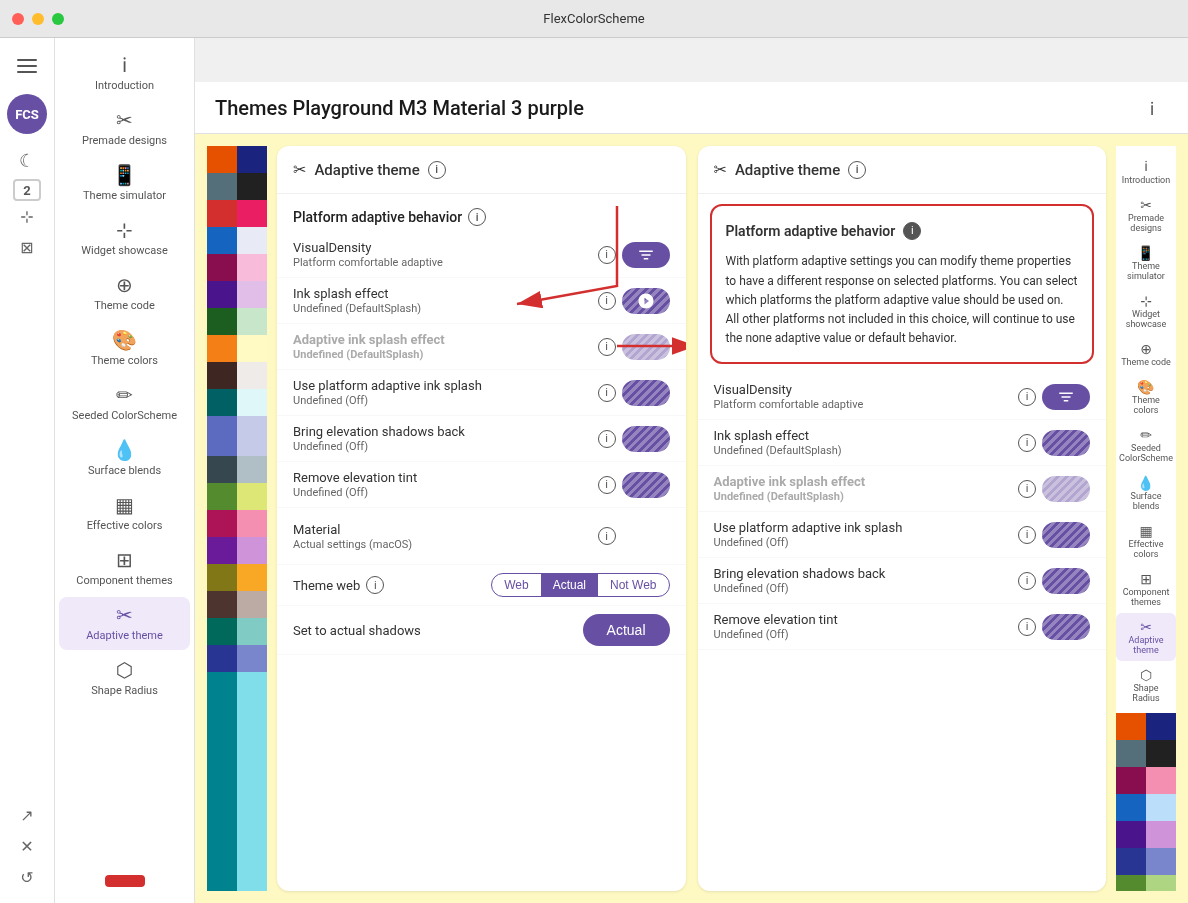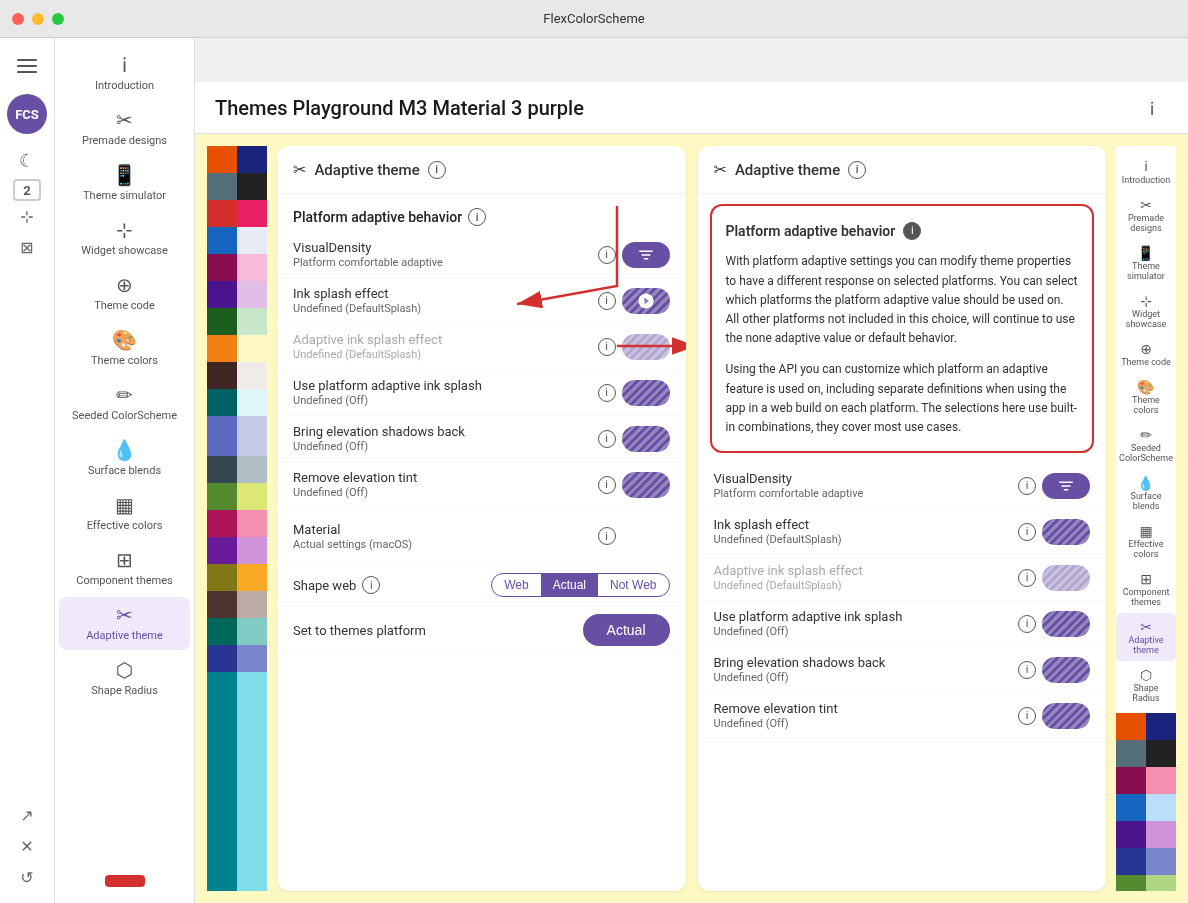--- a/index.html
+++ b/index.html
@@ -158,21 +158,21 @@
     .setting-row {
       display: flex;
       align-items: center;
       justify-content: space-between;
       padding: 8px 16px;
       border-bottom: 1px solid #f8f8f8;
     }
     .setting-label { font-size: 13px; color: #333; }
     .setting-sublabel { font-size: 11px; color: #666; }
     .setting-label-group { display: flex; flex-direction: column; gap: 1px; }
-    .setting-label-muted { color: #aaa; }
+    .setting-label-muted { color: #aaa; font-weight: bold; }
     .toggle-icon {
       width: 48px; height: 26px;
       border-radius: 13px;
       background: #6750A4;
       display: flex; align-items: center; justify-content: center;
       position: relative;
       overflow: hidden;
     }
     .toggle-icon.striped {
       background: repeating-linear-gradient(
@@ -566,32 +566,32 @@
             <span class="setting-sublabel">Actual settings (macOS)</span>
           </div>
           <div style="display:flex;align-items:center;gap:6px;">
             <div class="info-icon-circle">i</div>
             <div class="apple-btn"></div>
           </div>
         </div>
 
         <div class="setting-row">
           <div style="display:flex;align-items:center;gap:6px;">
-            <span class="setting-label">Shape web</span>
+            <span class="setting-label">Theme web</span>
             <div class="info-icon-circle">i</div>
           </div>
           <div class="segment-control">
             <button class="segment-btn">Web</button>
             <button class="segment-btn active">Actual</button>
             <button class="segment-btn">Not Web</button>
           </div>
         </div>
 
         <div class="setting-row" style="justify-content:space-between;">
-          <span class="setting-label">Set to themes platform</span>
+          <span class="setting-label">Set to actual shadows</span>
           <button class="actual-btn">Actual</button>
         </div>
 
 
         <svg style="position:absolute;top:0;left:0;width:100%;height:100%;pointer-events:none;overflow:visible;">
 
           <defs>
             <marker id="arrowhead1" markerWidth="10" markerHeight="7" refX="10" refY="3.5" orient="auto">
               <polygon points="0 0, 10 3.5, 0 7" fill="#d32f2f"></polygon>
             </marker>
@@ -612,21 +612,20 @@
           <span>Adaptive theme</span>
           <div class="info-icon-circle">i</div>
         </div>
 
         <div class="info-popup">
           <div style="display:flex;align-items:center;gap:8px;margin-bottom:10px;">
             <span style="font-size:14px;font-weight:600;">Platform adaptive behavior</span>
             <div class="info-icon-circle dark">i</div>
           </div>
           <p>With platform adaptive settings you can modify theme properties to have a different response on selected platforms. You can select which platforms the platform adaptive value should be used on. All other platforms not included in this choice, will continue to use the none adaptive value or default behavior.</p>
-          <p>Using the API you can customize which platform an adaptive feature is used on, including separate definitions when using the app in a web build on each platform. The selections here use built-in combinations, they cover most use cases.</p>
         </div>
 
         <div class="setting-row">
           <div class="setting-label-group">
             <span class="setting-label">VisualDensity</span>
             <span class="setting-sublabel">Platform comfortable adaptive</span>
           </div>
           <div style="display:flex;align-items:center;gap:6px;">
             <div class="info-icon-circle">i</div>
             <div class="toggle-icon">

